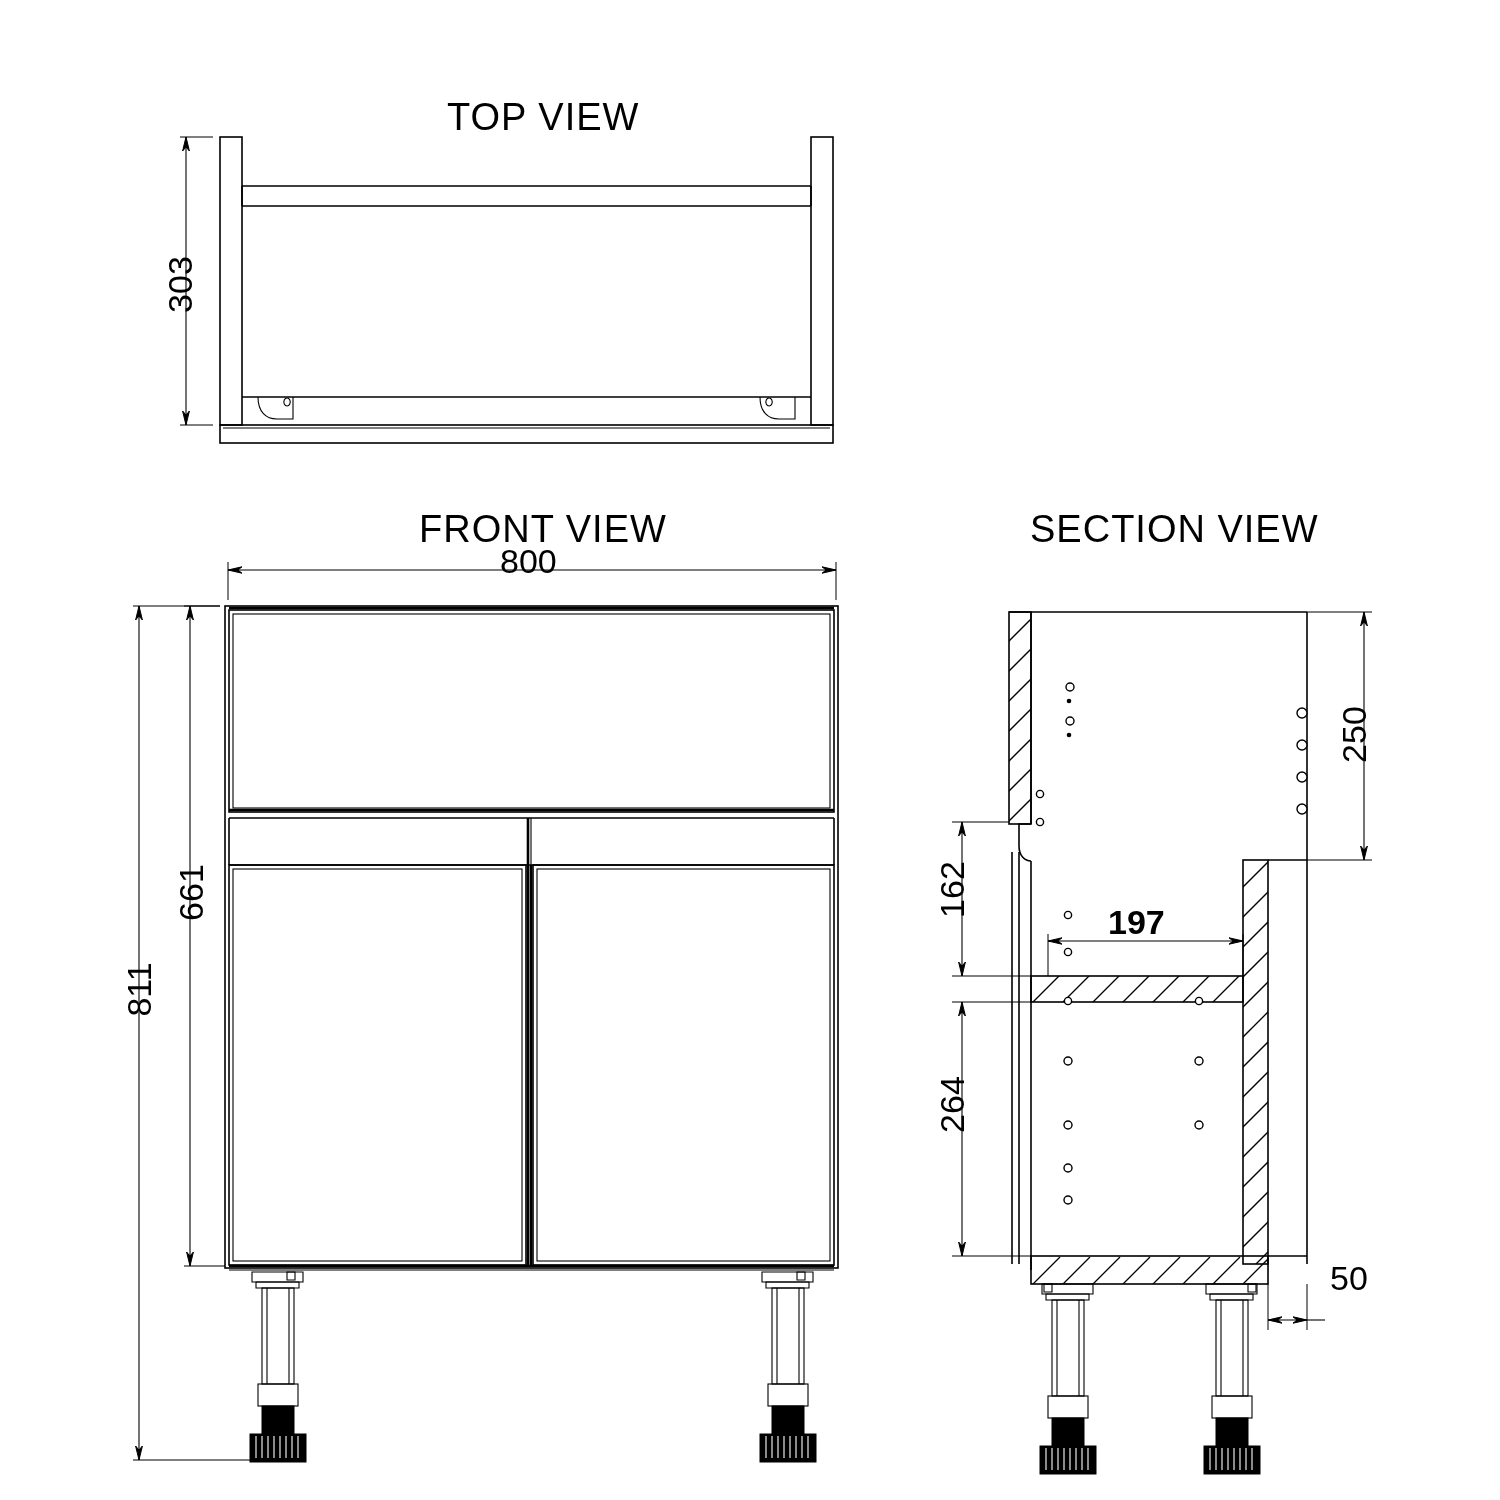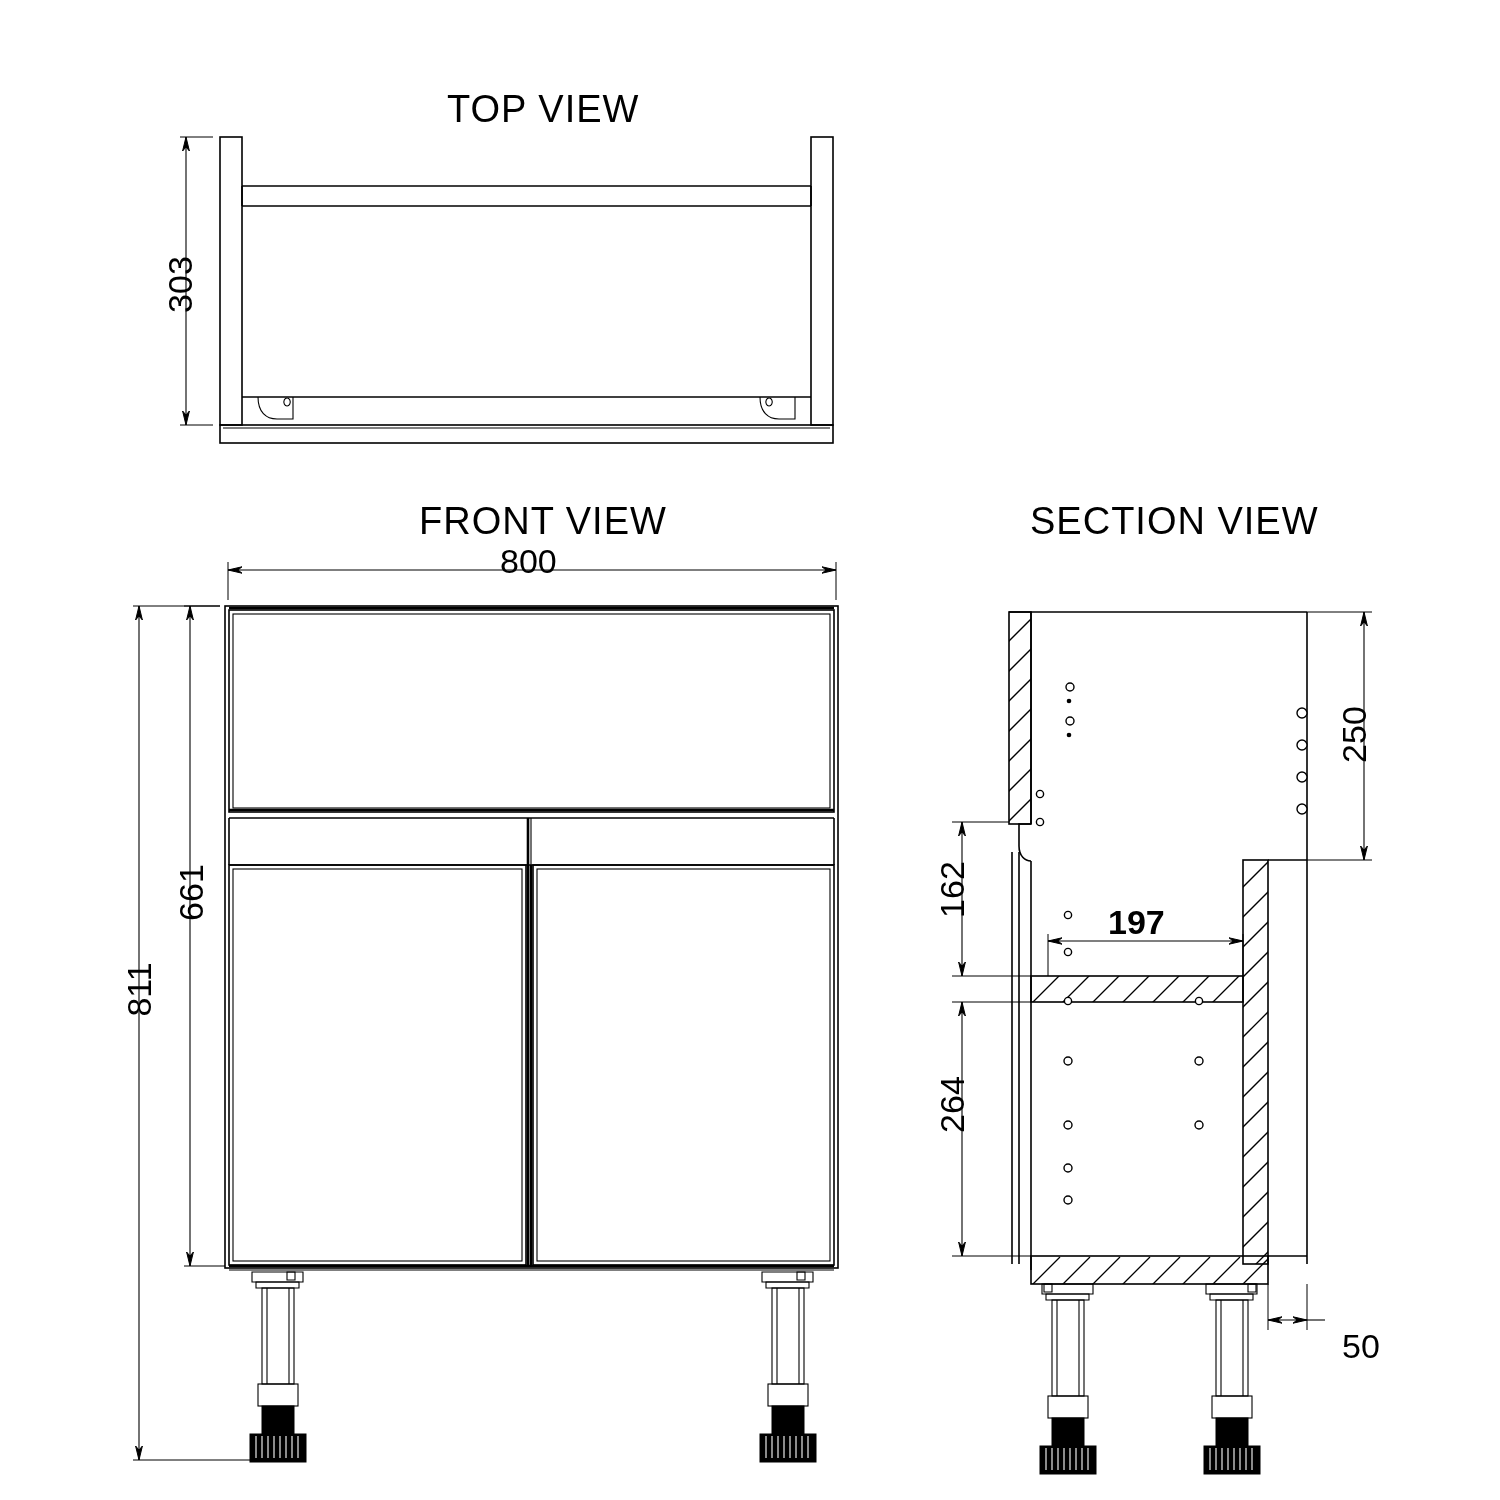--- a/index.html
+++ b/index.html
@@ -19,20 +19,21 @@
     width: 1500px;
     height: 1500px;
   }
   .view-title {
     position: absolute;
     font-family: "Liberation Sans", sans-serif;
     font-size: 38px;
     letter-spacing: 1px;
     color: #000;
     white-space: nowrap;
+    margin-top: 8px;
   }
   .dim-text {
     position: absolute;
     font-family: "Liberation Sans", sans-serif;
     font-size: 34px;
     color: #000;
     white-space: nowrap;
   }
   .rot-ccw {
     transform: rotate(-90deg);
@@ -73,21 +74,21 @@
   <div class="dim-text rot-ccw" style="left:100px; top:970px; width:78px; text-align:center;">811</div>
 
   <div class="dim-text rot-ccw" style="left:1315px; top:715px; width:78px; text-align:center;">250</div>
 
   <div class="dim-text rot-ccw" style="left:913px; top:870px; width:78px; text-align:center;">162</div>
 
   <div class="dim-text rot-ccw" style="left:913px; top:1085px; width:78px; text-align:center;">264</div>
 
   <div class="dim-text" style="left:1108px; top:903px;font-weight:bold;">197</div>
 
-  <div class="dim-text" style="left:1330px; top:1327px;margin-left:12px;">50</div>
+  <div class="dim-text" style="left:1330px; top:1259px;">50</div>
 
   <svg class="layer" viewBox="0 0 1500 1500">
 
     <g>
 
       <rect class="ln" x="220" y="137" width="22" height="288"></rect>
 
       <rect class="ln" x="811" y="137" width="22" height="288"></rect>
 
       <path class="ln" d="M242 186 H811"></path>

